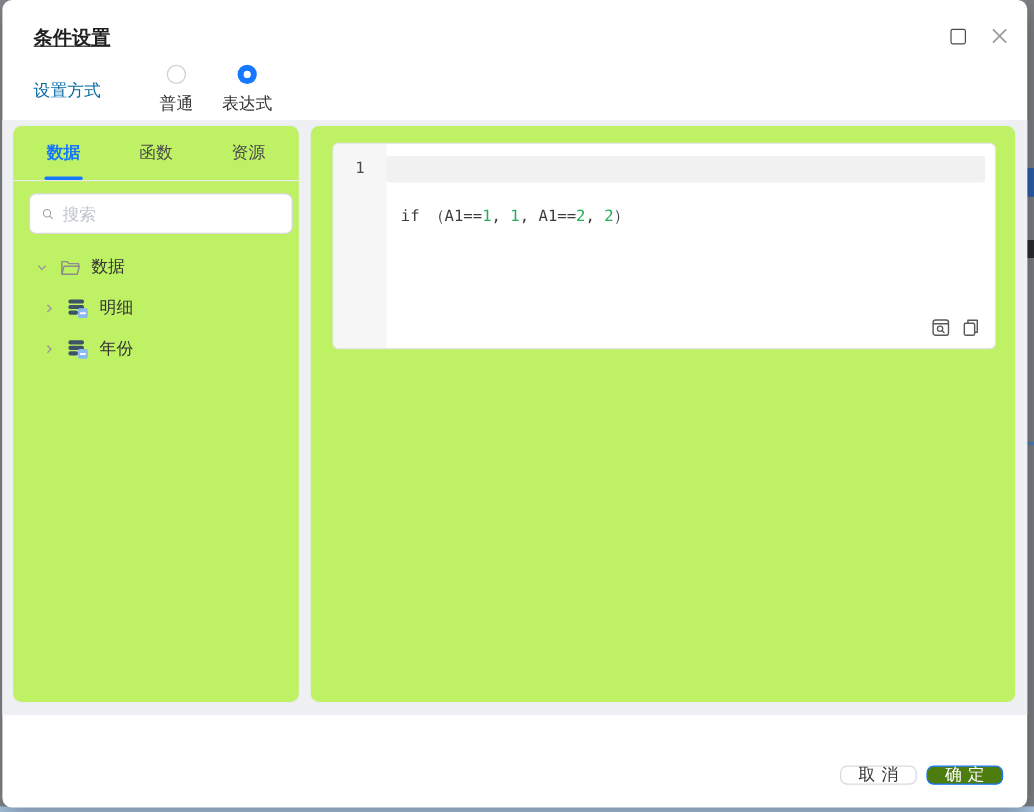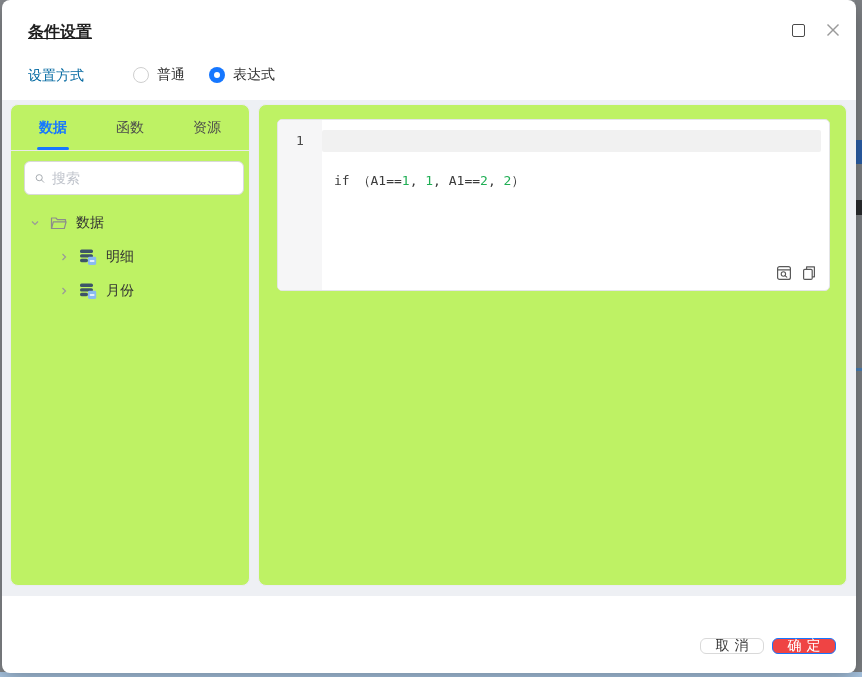--- a/index.html
+++ b/index.html
@@ -21,21 +21,21 @@
 
   .win-btn { position:absolute; top:21px; width:18px; height:18px; display:flex; align-items:center; justify-content:center; cursor:pointer; }
   .win-max { right:49px; }
   .win-max .sq { width:13px; height:13px; border:1.5px solid #4a4a4a; border-radius:2px; }
   .win-close { right:14px; }
 
   
   .settings-row { position:absolute; left:0; top:60px; width:100%; height:30px; }
   .settings-label { position:absolute; left:26px; top:7px; font-size:14px; color:#0369a1; }
   .radio-group { position:absolute; left:131px; top:0; height:30px; display:flex; align-items:center; gap:24px; }
-  .radio-opt { display:flex; align-items:center; gap:8px; cursor:pointer; }
+  .radio-opt { display:flex; align-items:center; gap:8px; cursor:pointer;flex-direction:column; }
   .radio-circle { width:16px; height:16px; border-radius:50%; border:1px solid #cfcfcf; background:#fff; position:relative; }
   .radio-circle.sel { border:none; background:#1677ff; }
   .radio-circle.sel::after { content:""; position:absolute; left:5px; top:5px; width:6px; height:6px; border-radius:50%; background:#fff; }
   .radio-label { font-size:14px; color:#333; }
 
   
   .content { position:absolute; left:0; top:100px; width:854px; height:496px; background:#eef0f4; }
 
   .card { position:absolute; background:#bef264; border:1px solid #ebedf0; border-radius:8px; }
   .left-card { left:8px; top:4px; width:240px; height:482px; }
@@ -49,38 +49,38 @@
 
   
   .search-box { margin:10px 5px 0 13px; height:34px; border:1px solid #d9d9d9; border-radius:6px; display:flex; align-items:center; padding:0 10px; background:#fff; }
   .search-box input { border:none; outline:none; flex:1; font-size:14px; color:#333; margin-left:7px; font-family:inherit; }
   .search-box input::placeholder { color:#c0c4cc; }
 
   
   .tree { margin-top:11px; }
   .tree-row { height:34px; display:flex; align-items:center; gap:9px; cursor:pointer; font-size:14px; color:#333; }
   .tree-row.lvl1 { padding-left:18px; }
-  .tree-row.lvl2 { padding-left:47px; }
+  .tree-row.lvl2 { padding-left:24px; }
   .chev { display:flex; width:12px; justify-content:center; }
 
   
   .editor-box { position:absolute; left:18px; top:14px; width:553px; height:172px; border:1px solid #e4e5e7; border-radius:5px; background:#fff; overflow:hidden; }
   .gutter { position:absolute; left:0; top:0; width:44px; height:100%; background:#f6f6f7; }
   .gutter-num { position:absolute; top:10px; width:44px; text-align:center; font-family:"DejaVu Sans Mono","Liberation Mono",monospace; font-size:13px; line-height:22px; color:#4a4a4a; }
   .active-line { position:absolute; left:44px; right:8px; top:10px; height:22px; background:#f1f1f1; border-radius:2px; }
   .code-line { position:absolute; left:56px; top:10px; line-height:22px; font-family:"DejaVu Sans Mono","Liberation Mono",monospace; font-size:13px; color:#3b3b3b; white-space:pre;margin-top:40px; }
   .code-line .num { color:#1fae54; }
   .editor-icons { position:absolute; right:12px; bottom:9px; display:flex; gap:9px; }
   .ed-icon { width:16px; height:16px; cursor:pointer; display:flex; align-items:center; justify-content:center; }
 
   
   .btn { position:absolute; bottom:19px; width:64px; height:16px; border-radius:6px; font-size:14px; font-family:inherit;
     display:flex; align-items:center; justify-content:center; letter-spacing:5px; text-indent:5px; cursor:pointer; }
   .btn-cancel { right:92px; background:#fff; border:1px solid #d9d9d9; color:#333; }
-  .btn-ok { right:20px; background:#ef4444; border:1px solid #1677ff; color:#fff; }
+  .btn-ok { right:20px; background:#4d7c0f; border:1px solid #1677ff; color:#fff; }
 </style>
 </head>
 <body>
 
 <div class="bg-right-strip">
   <div class="speck-blue"></div>
   <div class="speck-dark"></div>
   <div class="speck-line"></div>
 </div>
 <div class="bg-bottom-strip"></div>
@@ -162,36 +162,36 @@
             <rect x="1" y="1.6" width="13" height="3.4" rx="1.6" fill="#3d5468"></rect>
             <rect x="1" y="6.2" width="13" height="3.4" rx="1.6" fill="#3d5468"></rect>
             <rect x="1" y="10.8" width="8" height="3.4" rx="1.6" fill="#3d5468"></rect>
             <rect x="9" y="8.8" width="8.2" height="8.2" rx="1.4" fill="#8abaf0"></rect>
             <rect x="10.6" y="12.2" width="5" height="1.6" rx="0.8" fill="#ffffff"></rect>
           </svg>
           <span>明细</span>
         </div>
 
 
-
         <div class="tree-row lvl2">
           <span class="chev">
             <svg width="10" height="10" viewBox="0 0 10 10">
                 <polyline points="3.5,2 6.5,5 3.5,8" fill="none" stroke="#999" stroke-width="1.2"></polyline>
               </svg>
           </span>
           <svg width="18" height="18" viewBox="0 0 18 18">
             <rect x="1" y="1.6" width="13" height="3.4" rx="1.6" fill="#3d5468"></rect>
             <rect x="1" y="6.2" width="13" height="3.4" rx="1.6" fill="#3d5468"></rect>
             <rect x="1" y="10.8" width="8" height="3.4" rx="1.6" fill="#3d5468"></rect>
             <rect x="9" y="8.8" width="8.2" height="8.2" rx="1.4" fill="#8abaf0"></rect>
             <rect x="10.6" y="12.2" width="5" height="1.6" rx="0.8" fill="#ffffff"></rect>
           </svg>
-          <span>月份</span>
-        </div>
+          <span>年份</span>
+        </div>
+
 
       </div>
     </div>
 
     <div class="card right-card">
       <div class="editor-box">
         <div class="gutter">
           <div class="gutter-num">1</div>
         </div>
         <div class="active-line"></div>

